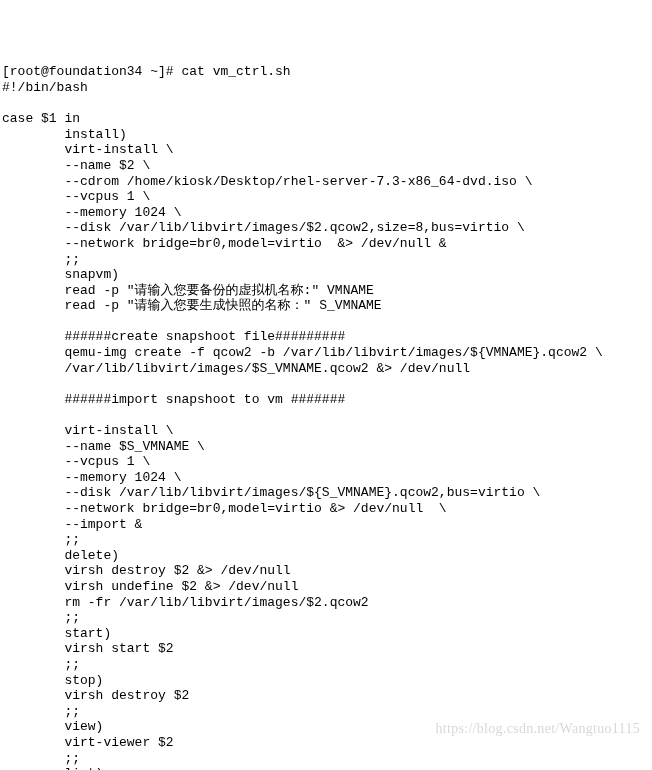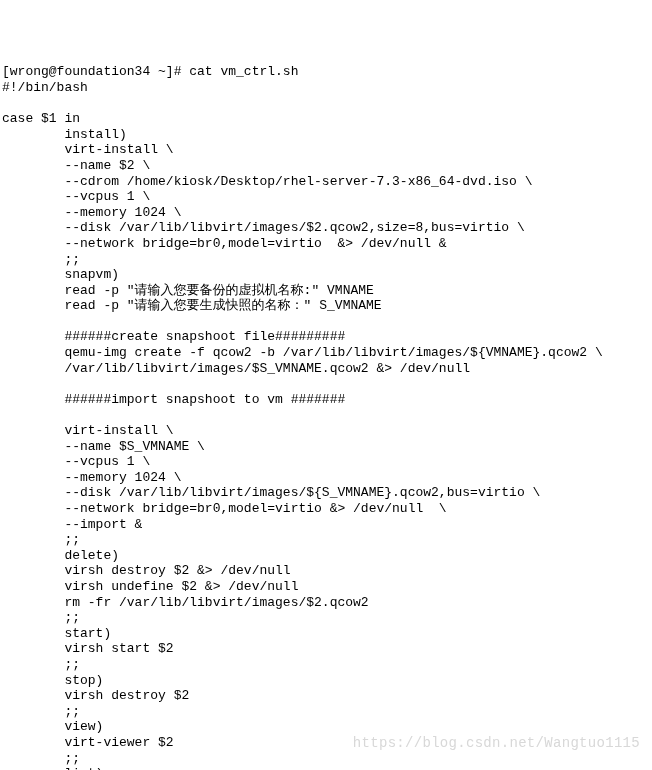--- a/index.html
+++ b/index.html
@@ -18,34 +18,34 @@
       width: 652px;
       height: 770px;
       overflow: hidden;
       position: relative;
     }
     .terminal-content {
       white-space: pre;
     }
     .watermark {
       position: absolute;
-      bottom: 18px;
+      bottom: 32px;
       right: 12px;
       color: #d8d8d8;
       font-size: 14px;
-      font-family: Liberation Mono, monospace;
+      font-family: Liberation Serif, serif;
       letter-spacing: 0.3px;
     }
   </style>
 </head>
 <body>
 
 
 
-<div class="terminal-content"><span>[wrong@foundation34 ~]# cat vm_ctrl.sh</span>
+<div class="terminal-content"><span>[root@foundation34 ~]# cat vm_ctrl.sh</span>
 <span id="script-body">#!/bin/bash
 
 case $1 in
         install)
         virt-install \
         --name $2 \
         --cdrom /home/kiosk/Desktop/rhel-server-7.3-x86_64-dvd.iso \
         --vcpus 1 \
         --memory 1024 \
         --disk /var/lib/libvirt/images/$2.qcow2,size=8,bus=virtio \

